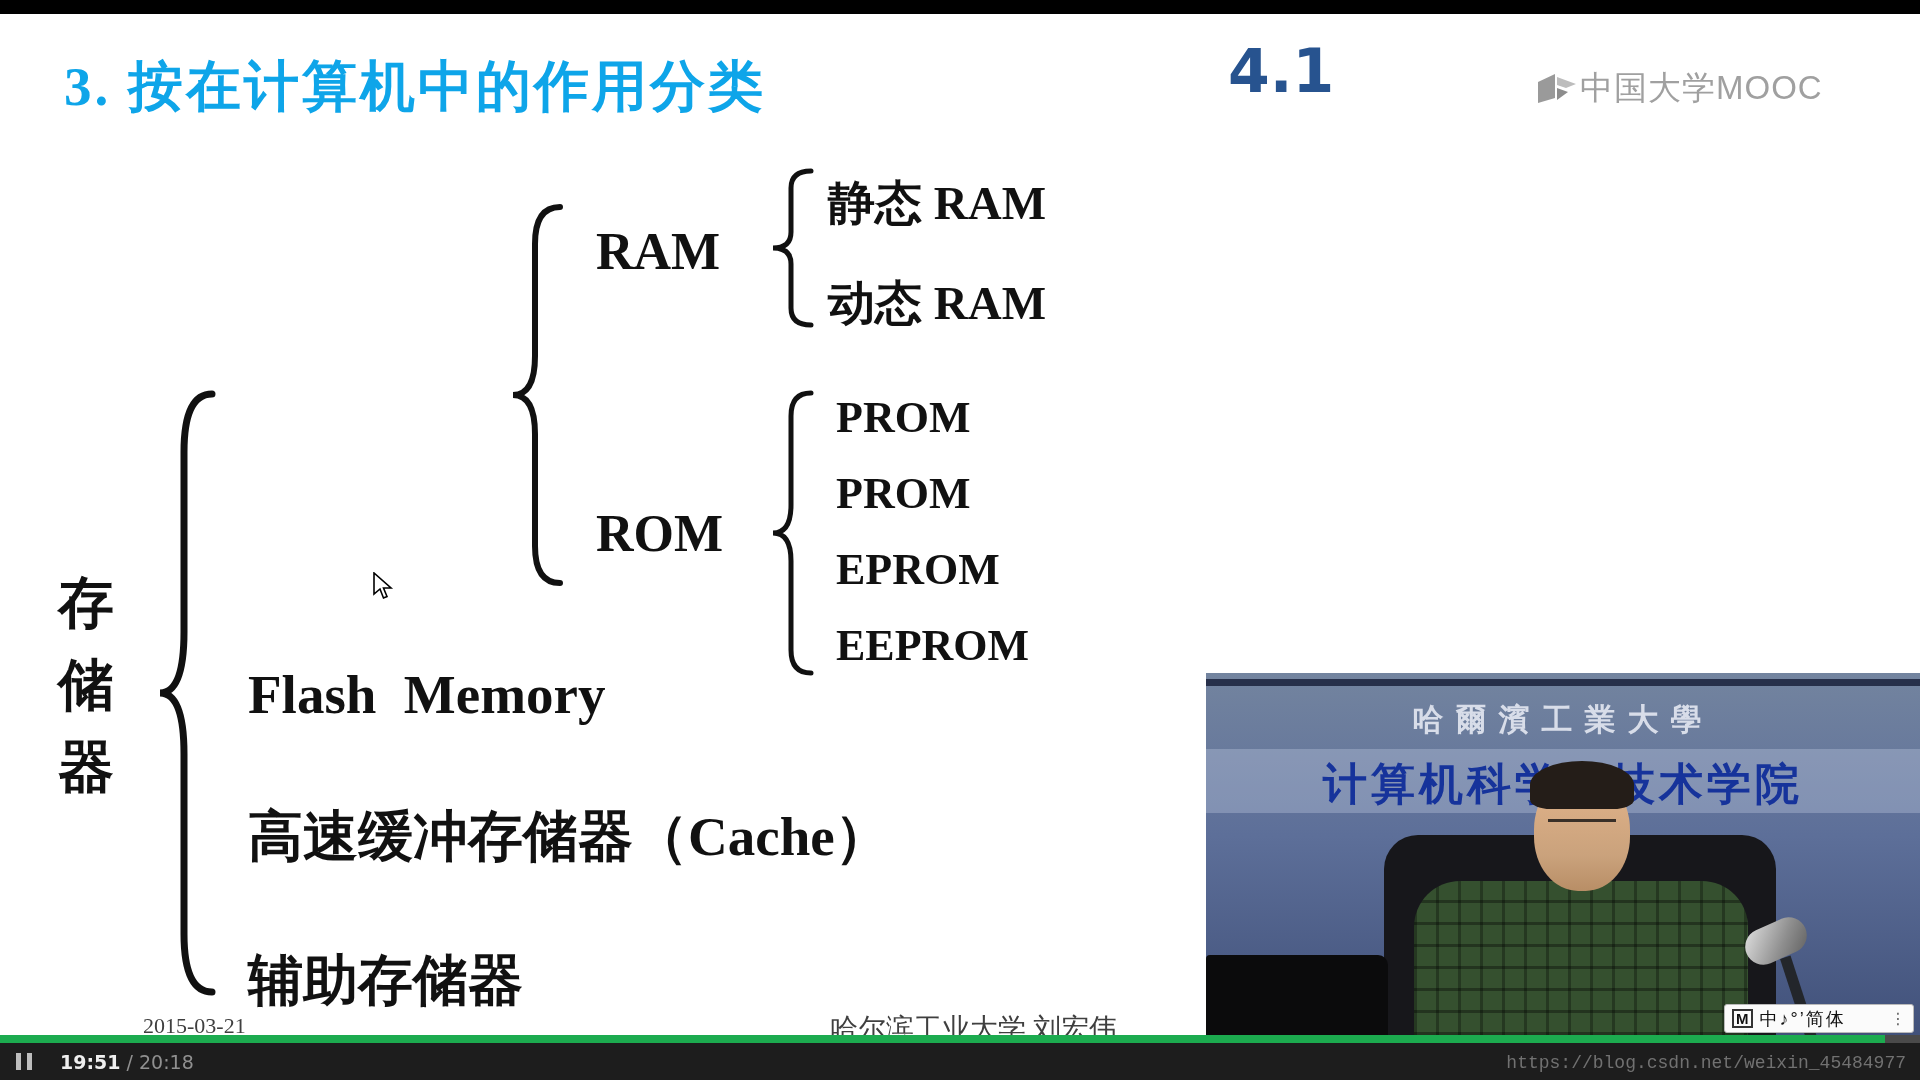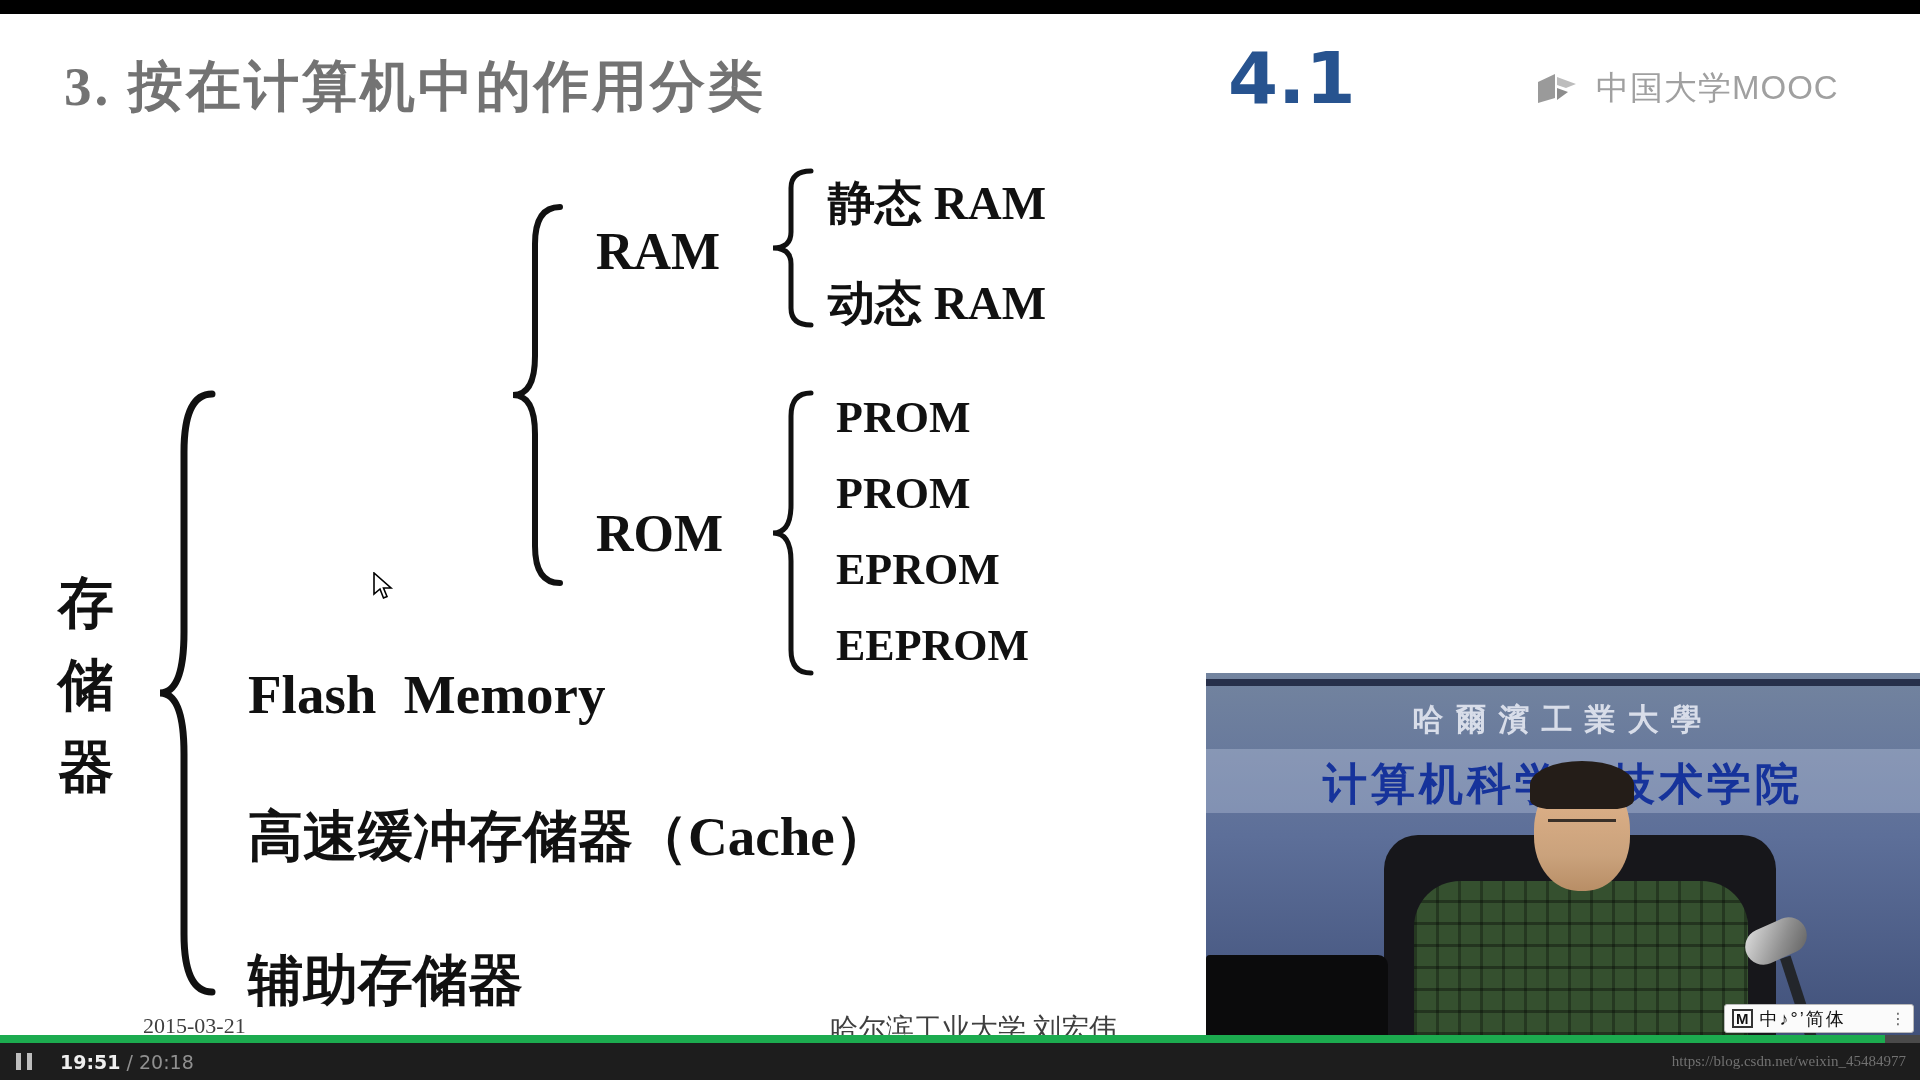--- a/index.html
+++ b/index.html
@@ -3,24 +3,24 @@
 <meta charset="utf-8">
 <style>
   html,body{margin:0;padding:0;background:#000;}
   .screen{position:relative;width:1920px;height:1080px;background:#000;overflow:hidden;
           font-family:"Liberation Serif","DejaVu Serif",serif;}
   .abs{position:absolute;}
 
   .topbar{left:0;top:0;width:1920px;height:14px;background:#000;}
   .slide{left:0;top:14px;width:1920px;height:1021px;background:#ffffff;}
 
-  .slide-title{left:64px;top:50px;font-size:55px;font-weight:800;color:#737373;letter-spacing:3px;white-space:pre;}
-  .section-number{left:1228px;top:36px;font-size:72px;font-weight:800;color:#27538f;
+  .slide-title{left:64px;top:50px;font-size:55px;font-weight:800;color:#0ea5e9;letter-spacing:3px;white-space:pre;}
+  .section-number{left:1228px;top:36px;font-size:60px;font-weight:800;color:#27538f;
                   font-family:"DejaVu Sans","Liberation Sans",sans-serif;}
-  .mooc-logo{left:1535px;top:66px;display:flex;align-items:center;gap:17px;}
+  .mooc-logo{left:1535px;top:66px;display:flex;align-items:center;gap:1px;}
   .mooc-logo-text{font-size:33px;color:#a0a0a0;letter-spacing:1px;
                   font-family:"Liberation Sans","DejaVu Sans",sans-serif;}
 
   .tree-root{left:58px;top:562px;width:80px;font-size:56px;font-weight:800;color:#111;
              line-height:82px;text-align:left;}
   .tree-root span{display:block;}
   .tree-label{color:#111;font-weight:800;white-space:pre;}
   .lbl-main{left:248px;top:364px;font-size:57px;}
   .lbl-ram{left:596px;top:222px;font-size:52px;}
   .lbl-sram{left:828px;top:172px;font-size:47px;}
@@ -73,22 +73,22 @@
 
   
   .progress{left:0;top:1035px;width:1920px;height:8px;background:#4a4a4a;}
   .progress-played{height:8px;background:#1cab4f;width:98.2%;}
   .controls{left:0;top:1043px;width:1920px;height:37px;background:#1d1d1d;}
   .pause-button{left:16px;top:1053px;display:flex;gap:6px;cursor:pointer;}
   .pause-bar{width:5px;height:17px;background:#bdbdbd;}
   .time{left:60px;top:1051px;font-family:"DejaVu Sans","Liberation Sans",sans-serif;font-size:19px;}
   .time-current{color:#efefef;font-weight:700;text-align:right;}
   .time-rest{color:#909090;}
-  .watermark{right:14px;top:1053px;font-size:15px;color:#717171;
-             font-family:Liberation Serif, serif;margin-left:45px;}
+  .watermark{right:14px;top:1053px;font-size:18px;color:#717171;
+             font-family:Liberation Mono, monospace;margin-left:45px;}
 </style>
 </head>
 <body>
 
 <div class="screen">
 
   <div class="abs topbar"></div>
   <div class="abs slide"></div>
 
   <div class="abs slide-title">3. 按在计算机中的作用分类</div>

